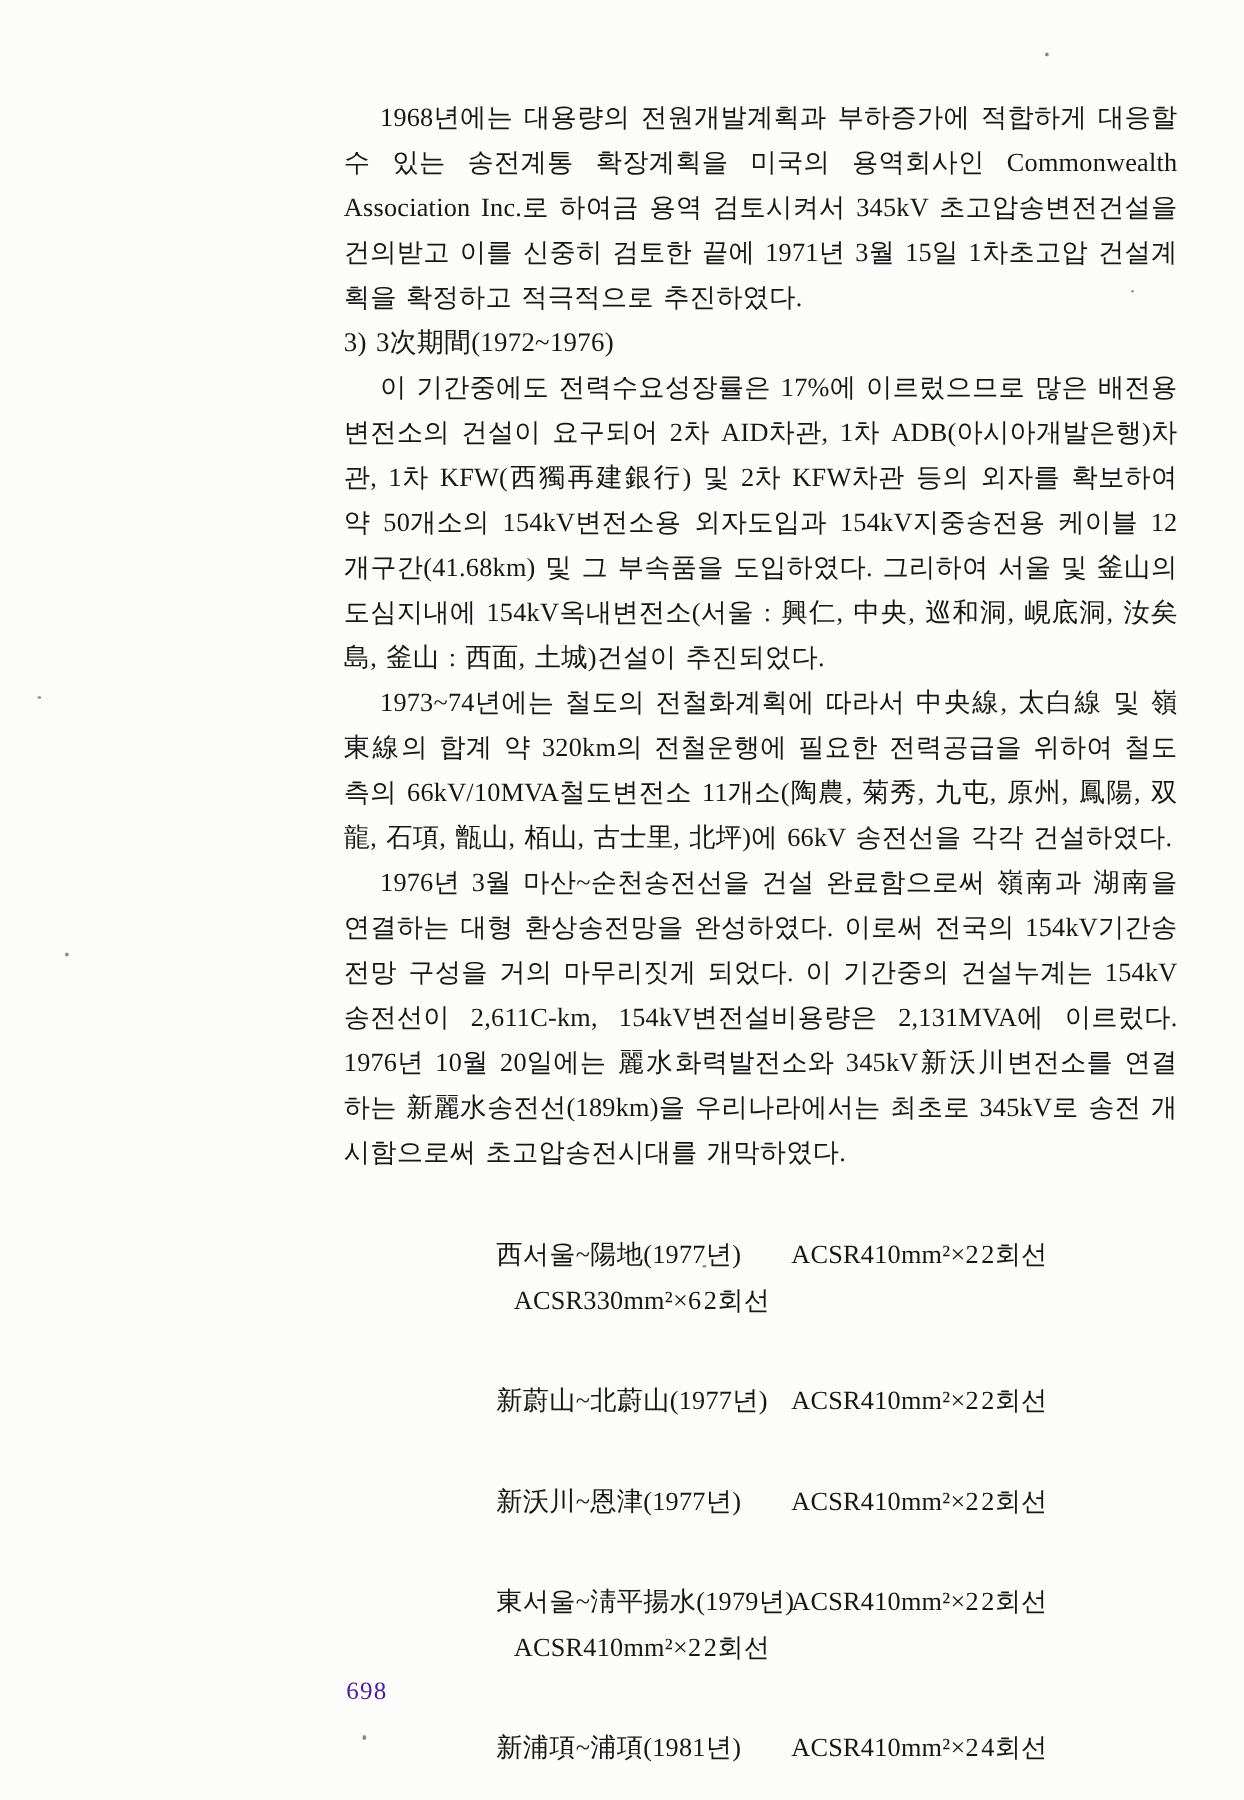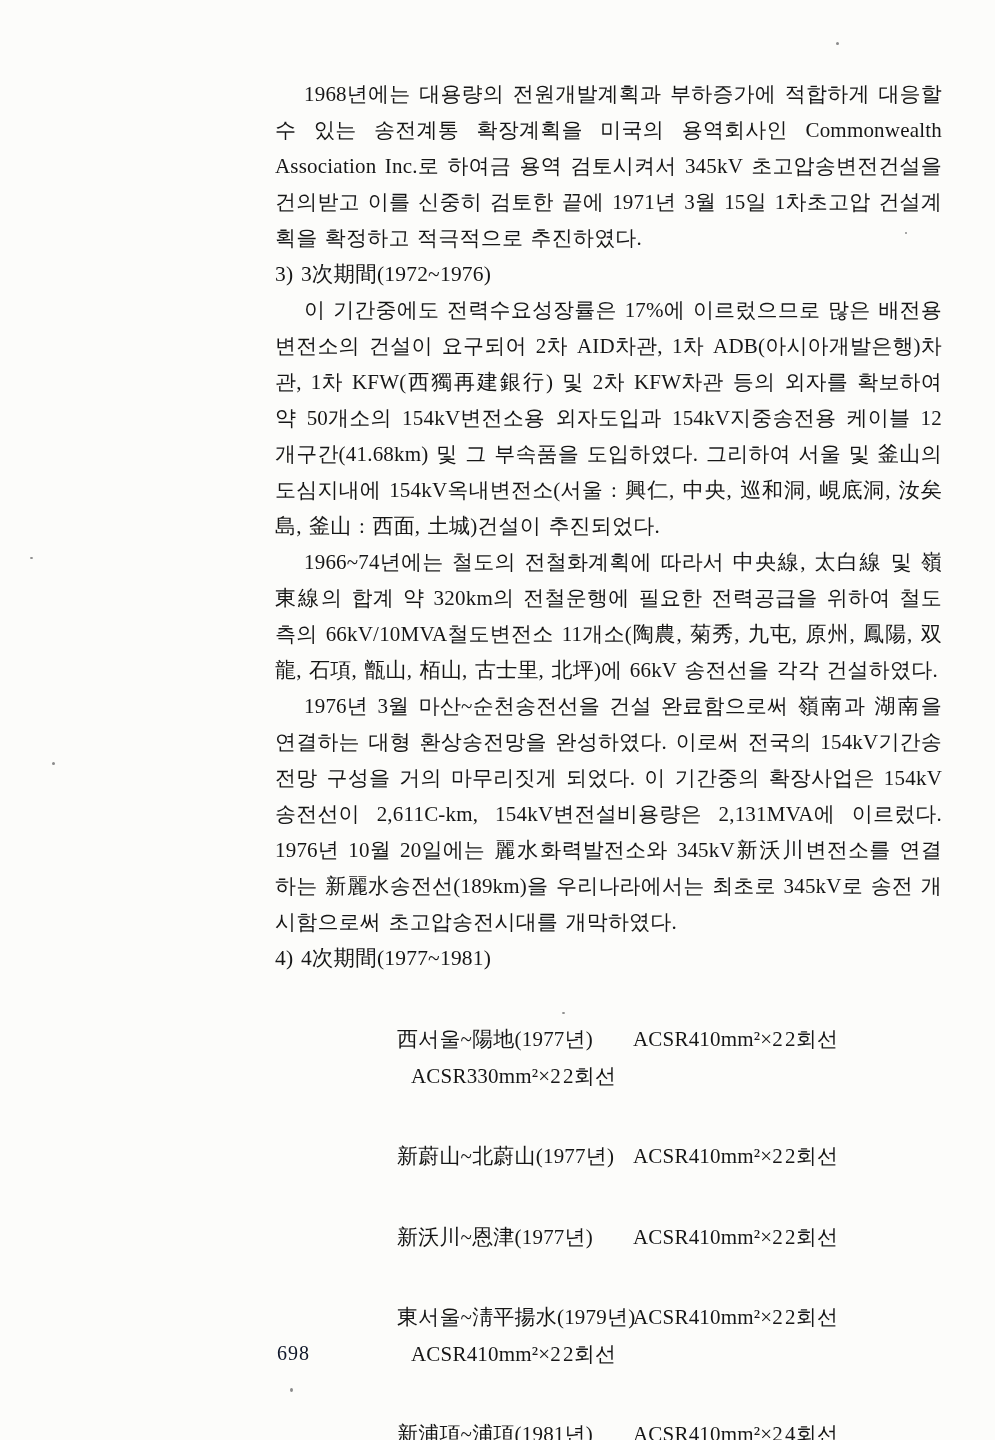--- a/index.html
+++ b/index.html
@@ -65,56 +65,55 @@
   .lt-circuits {
     width: 75px;
     flex: 0 0 auto;
   }
   .page-number {
     position: absolute;
     left: 277px;
     top: 1342px;
     font-size: 20px;
     letter-spacing: 1px;
-    color: #0f172a;
+    color: #4c1d95;
   }
   .speck {
     position: absolute;
     background: #8a8a8a;
     border-radius: 50%;
   }
 </style>
 </head>
 <body>
 
 <div class="page">
 
   <div class="text-column">
 
     <p class="para">1968년에는 대용량의 전원개발계획과 부하증가에 적합하게 대응할 수 있는 송전계통 확장계획을 미국의 용역회사인 Commonwealth Association Inc.로 하여금 용역 검토시켜서 345kV 초고압송변전건설을 건의받고 이를 신중히 검토한 끝에 1971년 3월 15일 1차초고압 건설계획을 확정하고 적극적으로 추진하였다.</p>
 
     <h2 class="section-heading">3) 3次期間(1972~1976)</h2>
 
     <p class="para">이 기간중에도 전력수요성장률은 17%에 이르렀으므로 많은 배전용 변전소의 건설이 요구되어 2차 AID차관, 1차 ADB(아시아개발은행)차관, 1차 KFW(西獨再建銀行) 및 2차 KFW차관 등의 외자를 확보하여 약 50개소의 154kV변전소용 외자도입과 154kV지중송전용 케이블 12개구간(41.68km) 및 그 부속품을 도입하였다. 그리하여 서울 및 釜山의 도심지내에 154kV옥내변전소(서울 : 興仁, 中央, 巡和洞, 峴底洞, 汝矣島, 釜山 : 西面, 土城)건설이 추진되었다.</p>
 
-    <p class="para">1966~74년에는 철도의 전철화계획에 따라서 中央線, 太白線 및 嶺東線의 합계 약 320km의 전철운행에 필요한 전력공급을 위하여 철도측의 66kV/10MVA철도변전소 11개소(陶農, 菊秀, 九屯, 原州, 鳳陽, 双龍, 石項, 甑山, 栢山, 古士里, 北坪)에 66kV 송전선을 각각 건설하였다.</p>
+    <p class="para">1973~74년에는 철도의 전철화계획에 따라서 中央線, 太白線 및 嶺東線의 합계 약 320km의 전철운행에 필요한 전력공급을 위하여 철도측의 66kV/10MVA철도변전소 11개소(陶農, 菊秀, 九屯, 原州, 鳳陽, 双龍, 石項, 甑山, 栢山, 古士里, 北坪)에 66kV 송전선을 각각 건설하였다.</p>
 
-    <p class="para">1976년 3월 마산~순천송전선을 건설 완료함으로써 嶺南과 湖南을 연결하는 대형 환상송전망을 완성하였다. 이로써 전국의 154kV기간송전망 구성을 거의 마무리짓게 되었다. 이 기간중의 확장사업은 154kV송전선이 2,611C-km, 154kV변전설비용량은 2,131MVA에 이르렀다. 1976년 10월 20일에는 麗水화력발전소와 345kV新沃川변전소를 연결하는 新麗水송전선(189km)을 우리나라에서는 최초로 345kV로 송전 개시함으로써 초고압송전시대를 개막하였다.</p>
+    <p class="para">1976년 3월 마산~순천송전선을 건설 완료함으로써 嶺南과 湖南을 연결하는 대형 환상송전망을 완성하였다. 이로써 전국의 154kV기간송전망 구성을 거의 마무리짓게 되었다. 이 기간중의 건설누계는 154kV송전선이 2,611C-km, 154kV변전설비용량은 2,131MVA에 이르렀다. 1976년 10월 20일에는 麗水화력발전소와 345kV新沃川변전소를 연결하는 新麗水송전선(189km)을 우리나라에서는 최초로 345kV로 송전 개시함으로써 초고압송전시대를 개막하였다.</p>
 
-    <h2 class="section-heading">4) 4次期間(1977~1981)</h2>
 
 
     <div class="line-table">
       <div class="lt-row">
         <span class="lt-route">西서울~陽地(1977년)</span>
         <span class="lt-conductor">ACSR410mm²×2</span>
         <span class="lt-circuits">2회선</span>
       </div>
       <div class="lt-row">
-        <span class="lt-conductor">ACSR330mm²×2</span>
+        <span class="lt-conductor">ACSR330mm²×6</span>
         <span class="lt-circuits">2회선</span>
       </div>
       <div class="lt-row">
         <span class="lt-route">新蔚山~北蔚山(1977년)</span>
         <span class="lt-conductor">ACSR410mm²×2</span>
         <span class="lt-circuits">2회선</span>
       </div>
       <div class="lt-row">
         <span class="lt-route">新沃川~恩津(1977년)</span>
         <span class="lt-conductor">ACSR410mm²×2</span>

